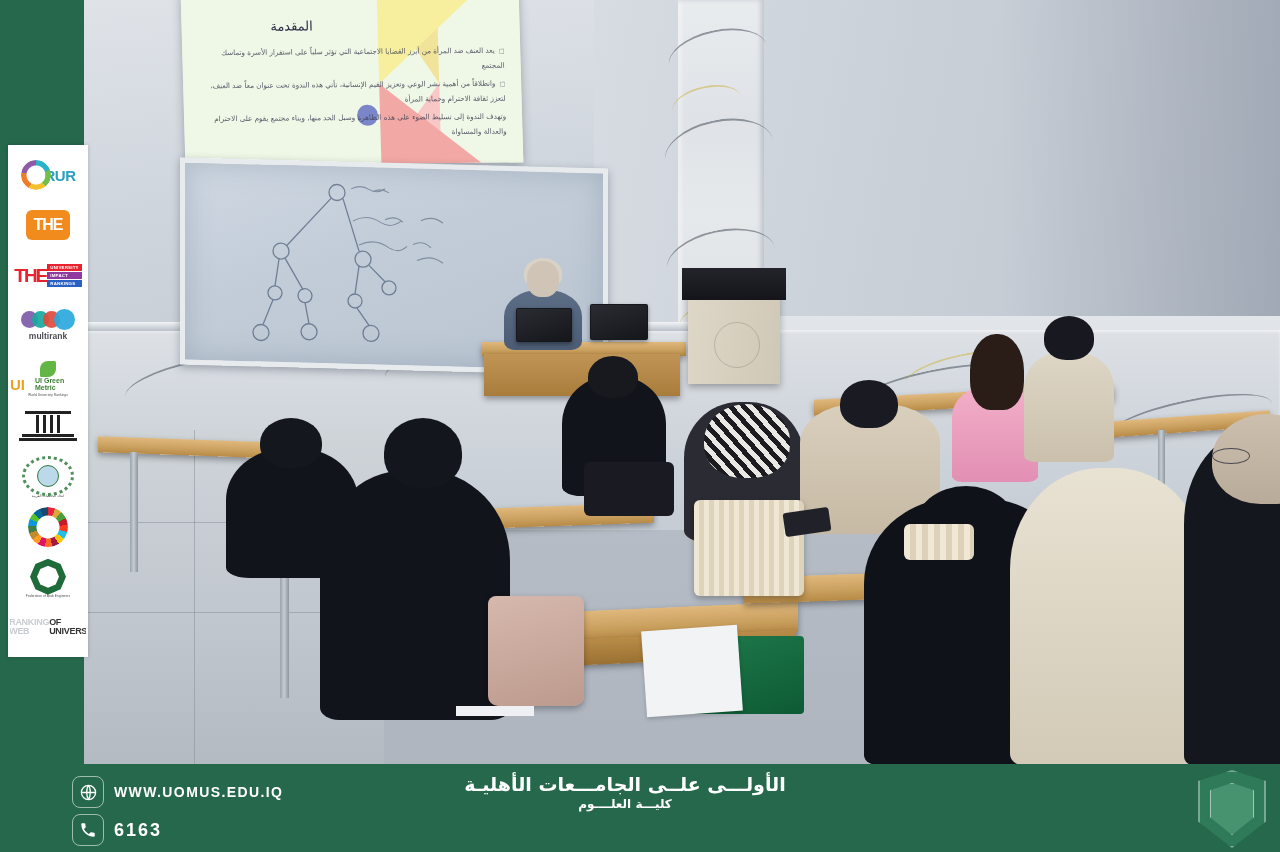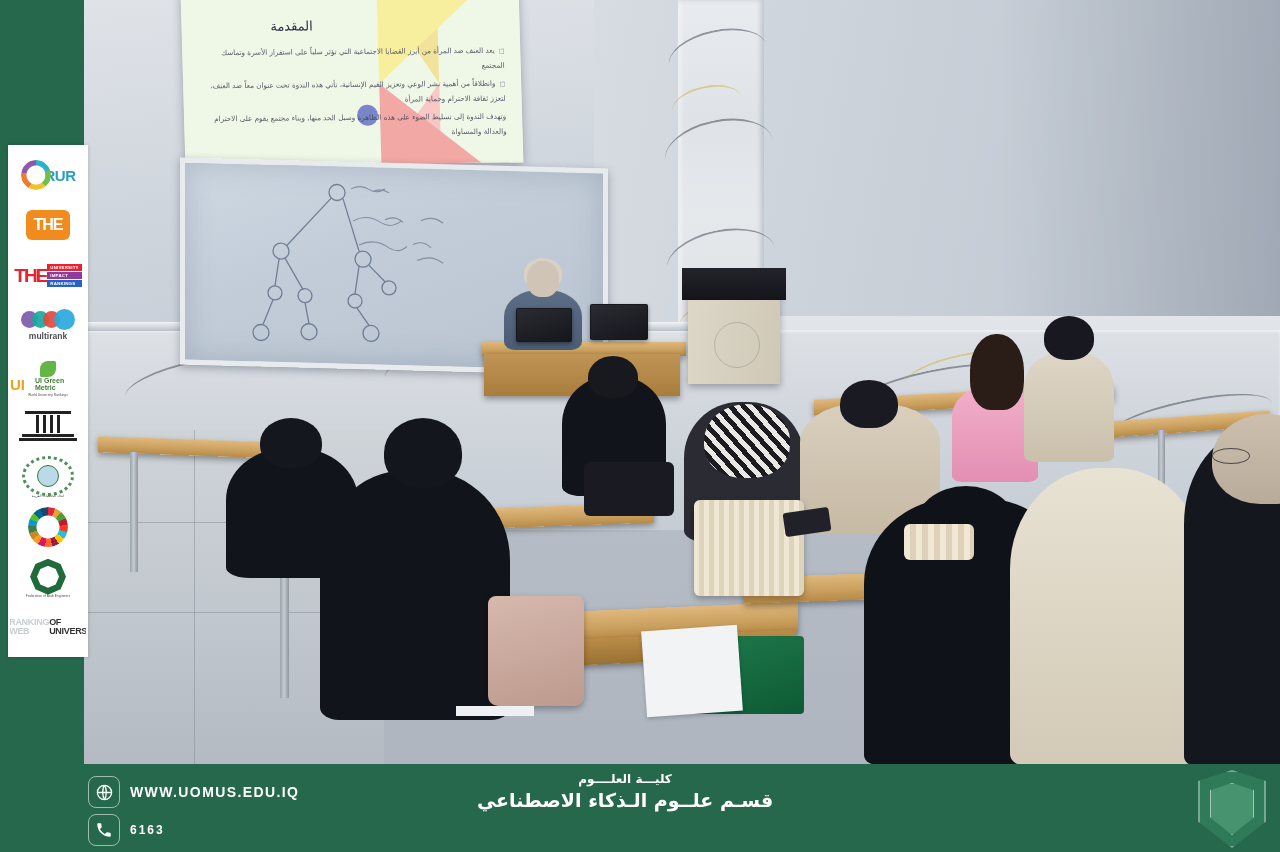--- a/index.html
+++ b/index.html
@@ -245,21 +245,21 @@
     background:#26684c;
   }
 
   
   #footer{
     position:absolute;left:0;bottom:0;width:1280px;height:88px;
     background:#26684c;
     display:flex;align-items:center;
   }
   #footer-contact{
-    position:absolute;left:88px;top:12px;display:flex;flex-direction:column;gap:6px;
+    position:absolute;left:72px;top:12px;display:flex;flex-direction:column;gap:6px;
   }
   .contact-row{display:flex;align-items:center;gap:10px;}
   .cbox{
     width:30px;height:30px;border:1.5px solid rgba(255,255,255,.55);border-radius:8px;
     display:flex;align-items:center;justify-content:center;color:#fff;
   }
   .contact-row .txt{
     color:#fff;font:700 14px "Liberation Sans",sans-serif;letter-spacing:1.4px;
   }
   #footer-center{
@@ -574,27 +574,27 @@
           </svg>
         </span>
         <span class="txt">WWW.UOMUS.EDU.IQ</span>
       </div>
       <div class="contact-row">
         <span class="cbox">
           <svg width="18" height="18" viewBox="0 0 24 24" fill="#fff">
             <path d="M6.6 10.8c1.4 2.8 3.8 5.2 6.6 6.6l2.2-2.2c.3-.3.7-.4 1-.2 1.1.4 2.3.6 3.6.6.6 0 1 .4 1 1V20c0 .6-.4 1-1 1C10.6 21 3 13.4 3 4c0-.6.4-1 1-1h3.4c.6 0 1 .4 1 1 0 1.2.2 2.4.6 3.6.1.3 0 .7-.2 1l-2.2 2.2z"></path>
           </svg>
         </span>
-        <span class="txt" style="font-size:12px;letter-spacing:2px;">6163</span>
+        <span class="txt" style="font-size:18px;letter-spacing:2px;">6163</span>
       </div>
     </div>
 
     <div id="footer-center">
+      <div class="fc1">الأولـــى علــى الجامـــعات الأهليـة</div>
       <div class="fc2">كليـــة العلــــوم</div>
-      <div class="fc3">قسـم علــوم الـذكاء الاصطناعي</div>
     </div>
 
     <div id="footer-brand">
       <div id="brand-shield">
           <i></i>
         </div>
     </div>
   </div>
 </div>
 

